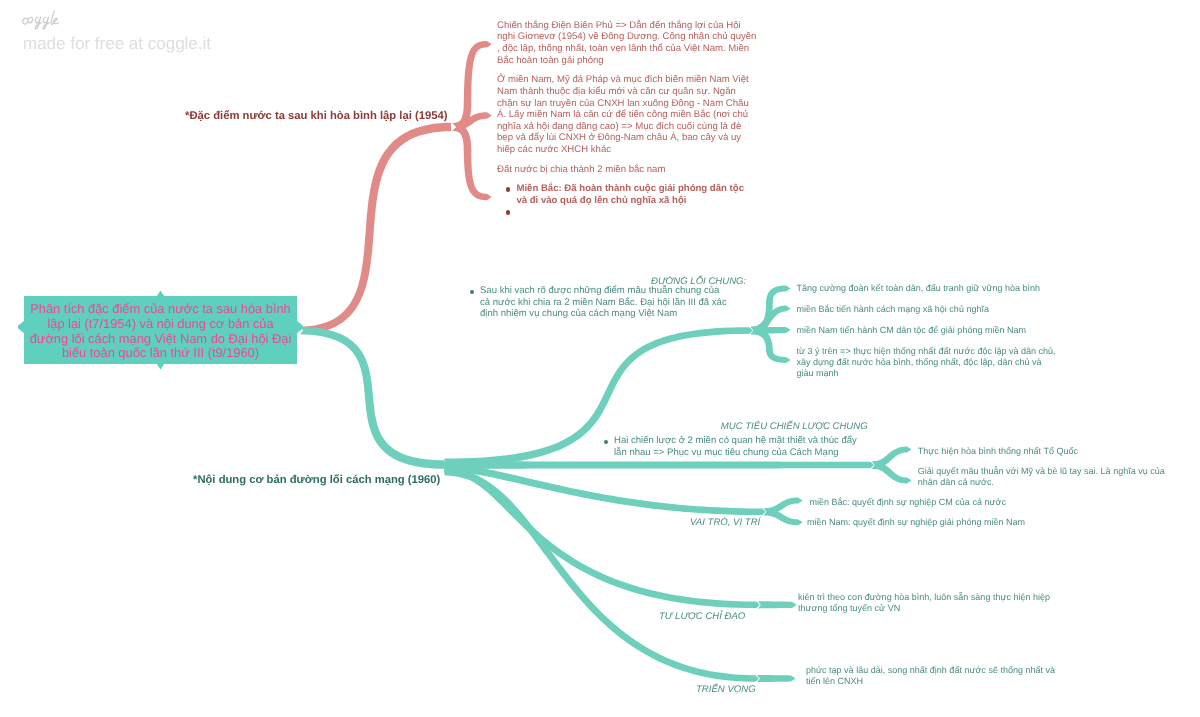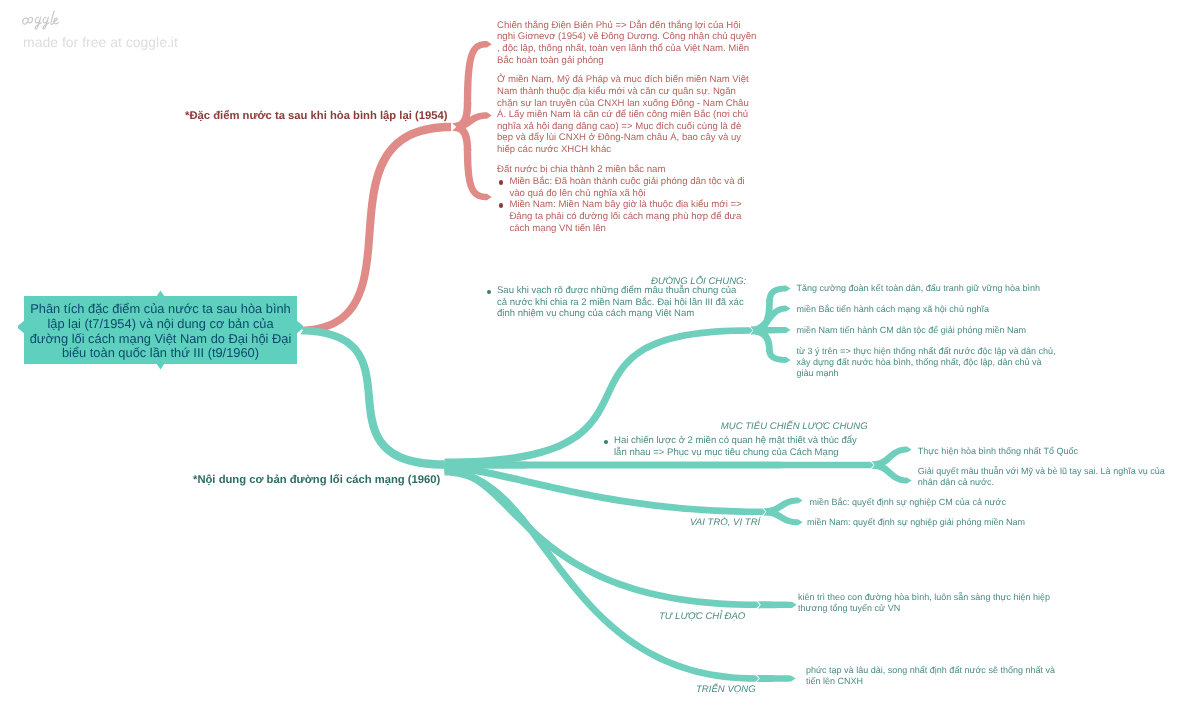--- a/index.html
+++ b/index.html
@@ -7,41 +7,41 @@
 body{width:1200px;height:717px;overflow:hidden;position:relative;
      font-family:"Liberation Sans",sans-serif;
      -webkit-font-smoothing:antialiased;text-rendering:geometricPrecision;}
 #stage{position:absolute;left:0;top:0;width:1200px;height:717px;}
 svg#wires{position:absolute;left:0;top:0;width:1200px;height:717px;display:block;}
 .abs{position:absolute;}
 
 
 #logo{left:18px;top:9px;}
 #logo svg{display:block;}
-#tagline{left:23px;top:33.6px;font-size:14px;color:#dedede;
+#tagline{left:23px;top:33.6px;font-size:17px;color:#dedede;
          white-space:nowrap;}
 
 
 #root-node{left:24px;top:296px;width:273px;height:67px;}
 #root-node .shape{position:absolute;left:-6px;top:-6px;width:285px;height:80px;}
 #root-node .txt{position:absolute;left:4px;top:2px;width:265px;height:67px;
   display:flex;align-items:center;justify-content:center;text-align:center;
-  font-size:12.85px;line-height:14.7px;color:#0c4a6e;}
+  font-size:12.85px;line-height:14.7px;color:#ec4899;}
 
 
 .branch-label{font-weight:bold;font-size:11.25px;white-space:nowrap;}
 #label-1954{left:185px;top:109.5px;color:#8d3a38;}
 #label-1960{left:193px;top:473.5px;color:#2c6e63;}
 
 
 #col-1954{left:497px;top:19.8px;width:261px;color:#b8615d;font-size:9.6px;
           line-height:11.6px;}
 #col-1954 .para{margin:0 0 8.2px 0;}
 #col-1954 .para.last{margin-bottom:0;}
-#col-1954 ul{margin:1px;padding:0;list-style:none;}
+#col-1954 ul{margin:8px;padding:0;list-style:none;font-weight:bold;}
 #col-1954 li{position:relative;padding-left:11.4px;margin:0;}
 #col-1954 li .bul{position:absolute;left:1.1px;top:3.9px;width:4.4px;height:4.4px;
   border-radius:50%;background:#8d3a38;}
 
 
 .tl-head{font-style:italic;font-size:9.58px;color:#4c8d85;white-space:nowrap;}
 .tl-bullet{font-size:9.55px;line-height:11.6px;color:#4b8d85;}
 .tl-bullet>span:last-child{display:block;}
 .tl-bullet .bul{position:absolute;width:4.4px;height:4.4px;border-radius:50%;
    background:#3b7d73;left:-10.2px;top:4.6px;}
@@ -116,27 +116,27 @@
   <div class="abs branch-label" id="label-1954">*Đặc điểm nước ta sau khi hòa bình lập lại (1954)</div>
   <div class="abs branch-label" id="label-1960">*Nội dung cơ bản đường lối cách mạng (1960)</div>
 
   <div class="abs" id="col-1954">
     <p class="para">Chiến thắng Điện Biên Phủ =&gt; Dẫn đến thắng lợi của Hội nghị Giơnevơ (1954) về Đông Dương. Công nhận chủ quyền , độc lập, thống nhất, toàn vẹn lãnh thổ của Việt Nam. Miền Bắc hoàn toàn gải phóng</p>
     <p class="para">Ở miền Nam, Mỹ đá Pháp và mục đích biến miền Nam Việt Nam thành thuộc địa kiểu mới và căn cư quân sự. Ngăn chặn sự lan truyền của CNXH lan xuống Đông - Nam Châu Á. Lấy miền Nam là căn cứ để tiến công miền Bắc (nơi chủ nghĩa xả hội đang dâng cao) =&gt; Mục đích cuối cùng là đè bẹp và đẩy lùi CNXH ở Đông-Nam châu Á, bao cây và uy hiếp các nước XHCH khác</p>
     <div class="para last">
       <div>Đất nước bị chia thành 2 miền bắc nam</div>
       <ul>
         <li><span class="bul"></span><span>Miền Bắc: Đã hoàn thành cuộc giải phóng dân tộc và đi vào quá đọ lên chủ nghĩa xã hội</span></li>
-        <li><span class="bul"></span><span>Miền Nam: Miền Nam bây giờ là thuộc địa kiểu mới =&gt; Đảng ta phải có đường lối cách mạng phù hợp để đưa cách mạng VN tiến lên</span></li>
+        <li><span class="bul"></span></li>
       </ul>
     </div>
   </div>
 
   <div class="abs tl-head" style="left:651px;top:276px">ĐƯỜNG LỐI CHUNG:</div>
-  <div class="abs tl-bullet" style="left:497px;top:285px;width:249px">
+  <div class="abs tl-bullet" style="left:480px;top:285px;width:249px">
     <span class="bul"></span>
       <span>Sau khi vạch rõ được những điểm mâu thuẫn chung của cả nước khi chia ra 2 miền Nam Bắc. Đại hội lần III đã xác định nhiệm vụ chung của cách mạng Việt Nam</span>
   </div>
   <div class="abs tl-item" style="left:796.5px;top:282.8px;width:290px">Tăng cường đoàn kết toàn dân, đấu tranh giữ vững hòa bình</div>
   <div class="abs tl-item" style="left:796.5px;top:303.6px;width:290px">miền Bắc tiến hành cách mạng xã hội chủ nghĩa</div>
   <div class="abs tl-item" style="left:796.5px;top:324.8px;width:300px">miền Nam tiến hành CM dân tộc để giải phóng miền Nam</div>
   <div class="abs tl-item" style="left:796.5px;top:345.8px;width:262px">từ 3 ý trên =&gt; thực hiện thống nhất đất nước độc lập và dân chủ, xây dựng đất nước hòa bình, thống nhất, độc lập, dân chủ và giàu mạnh</div>
 
   <div class="abs tl-head" style="left:720.8px;top:421.3px">MỤC TIÊU CHIẾN LƯỢC CHUNG</div>
   <div class="abs tl-bullet" style="left:614px;top:435px;width:248px">

